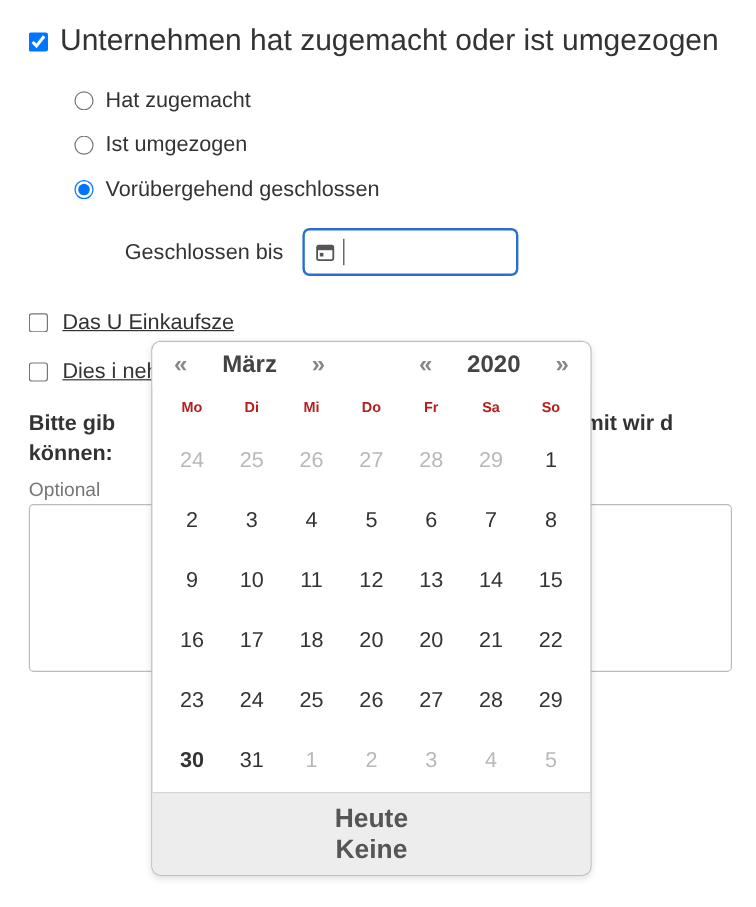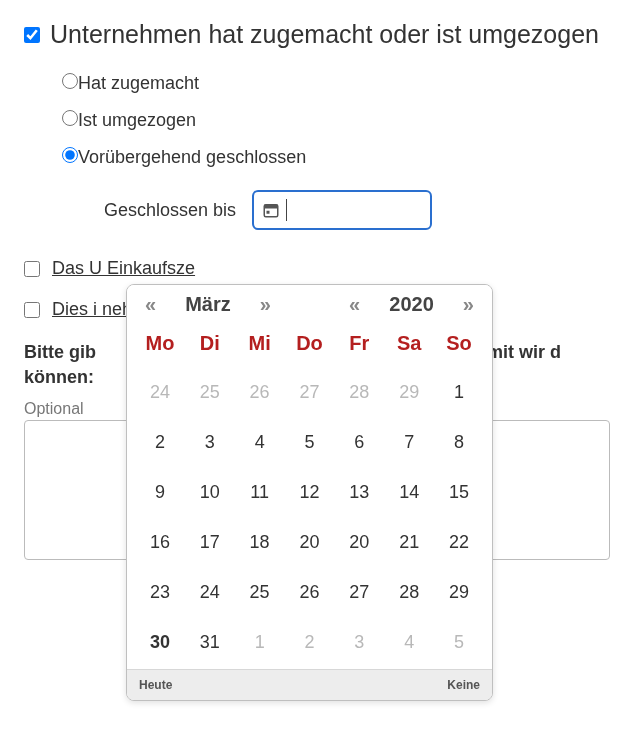--- a/index.html
+++ b/index.html
@@ -28,20 +28,22 @@
     width: 16px;
     height: 16px;
     margin: 0;
   }
   .main-label { font-size: 25px; }
   .radio-group {
     margin: 24px 0 0 38px;
   }
   .radio-row {
     display: flex;
+    align-items: center;
+    gap: 10px;
     margin-bottom: 16px;
     font-size: 18px;
   }
   .closed-until-row {
     margin: 22px 0 22px 80px;
     display: flex;
     align-items: center;
     gap: 16px;
     font-size: 18px;
   }
@@ -133,21 +135,21 @@
   }
   .dp-grid {
     display: grid;
     grid-template-columns: repeat(7, 1fr);
     text-align: center;
     padding: 4px 8px 8px 8px;
   }
   .dp-dow {
     color: #b41f1f;
     font-weight: 700;
-    font-size: 20px;
+    font-size: 12px;
     padding: 6px 0;
     text-align: center;
   }
   .dp-cell {
     font-size: 18px;
     color: #333;
     padding: 8px 0;
     cursor: pointer;
     margin-top: 13px;
   }
@@ -155,21 +157,22 @@
   .dp-cell.bold { font-weight: 700; }
   .dp-footer {
     display: flex;
     justify-content: space-between;
     align-items: center;
     border-top: 1px solid #d7d7d7;
     background: #ededed;
     padding: 8px 12px;
     font-weight: 700;
     color: #555;
-    font-size: 12px;
+    font-size: 22px;
+    flex-direction: column;
   }
   .dp-footer span { cursor: pointer; }
 </style>
 </head>
 <body>
 
 
 
 
 <div class="row">

